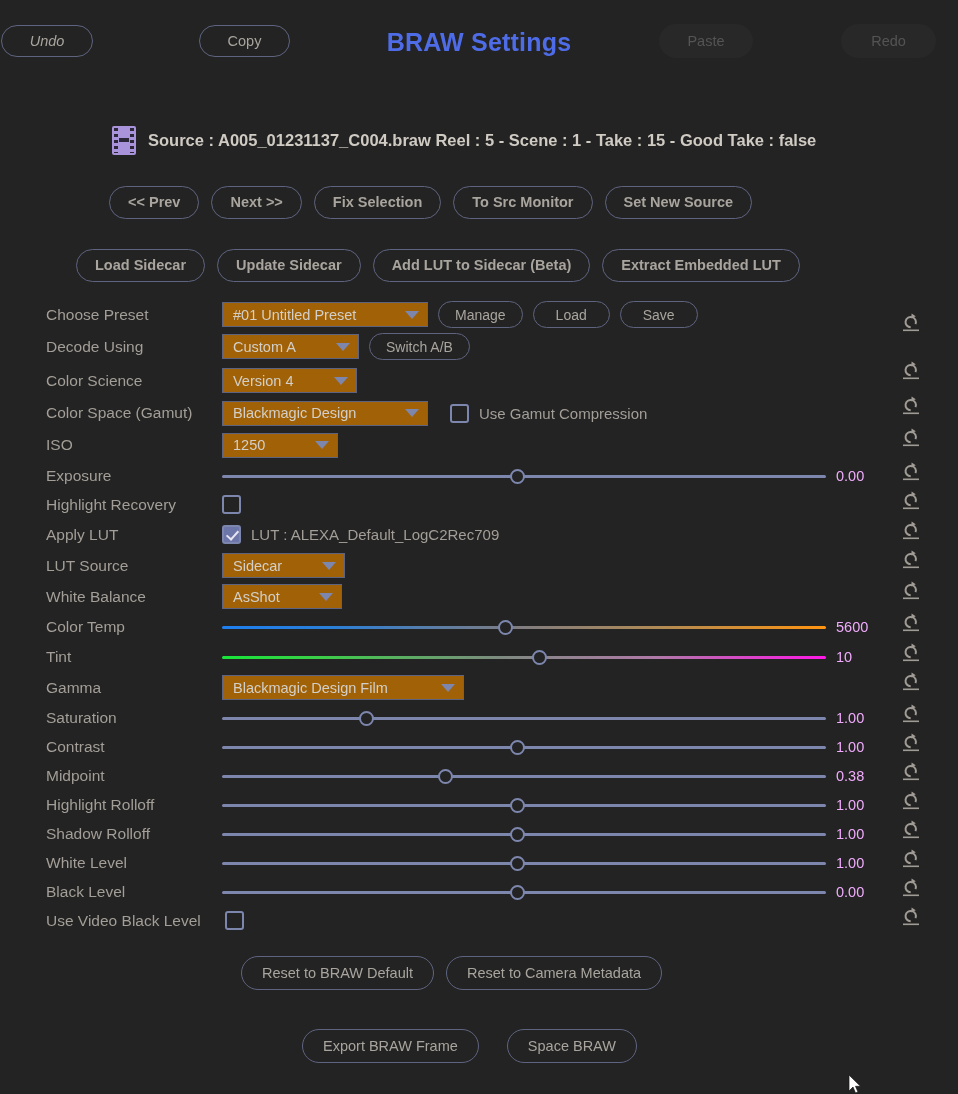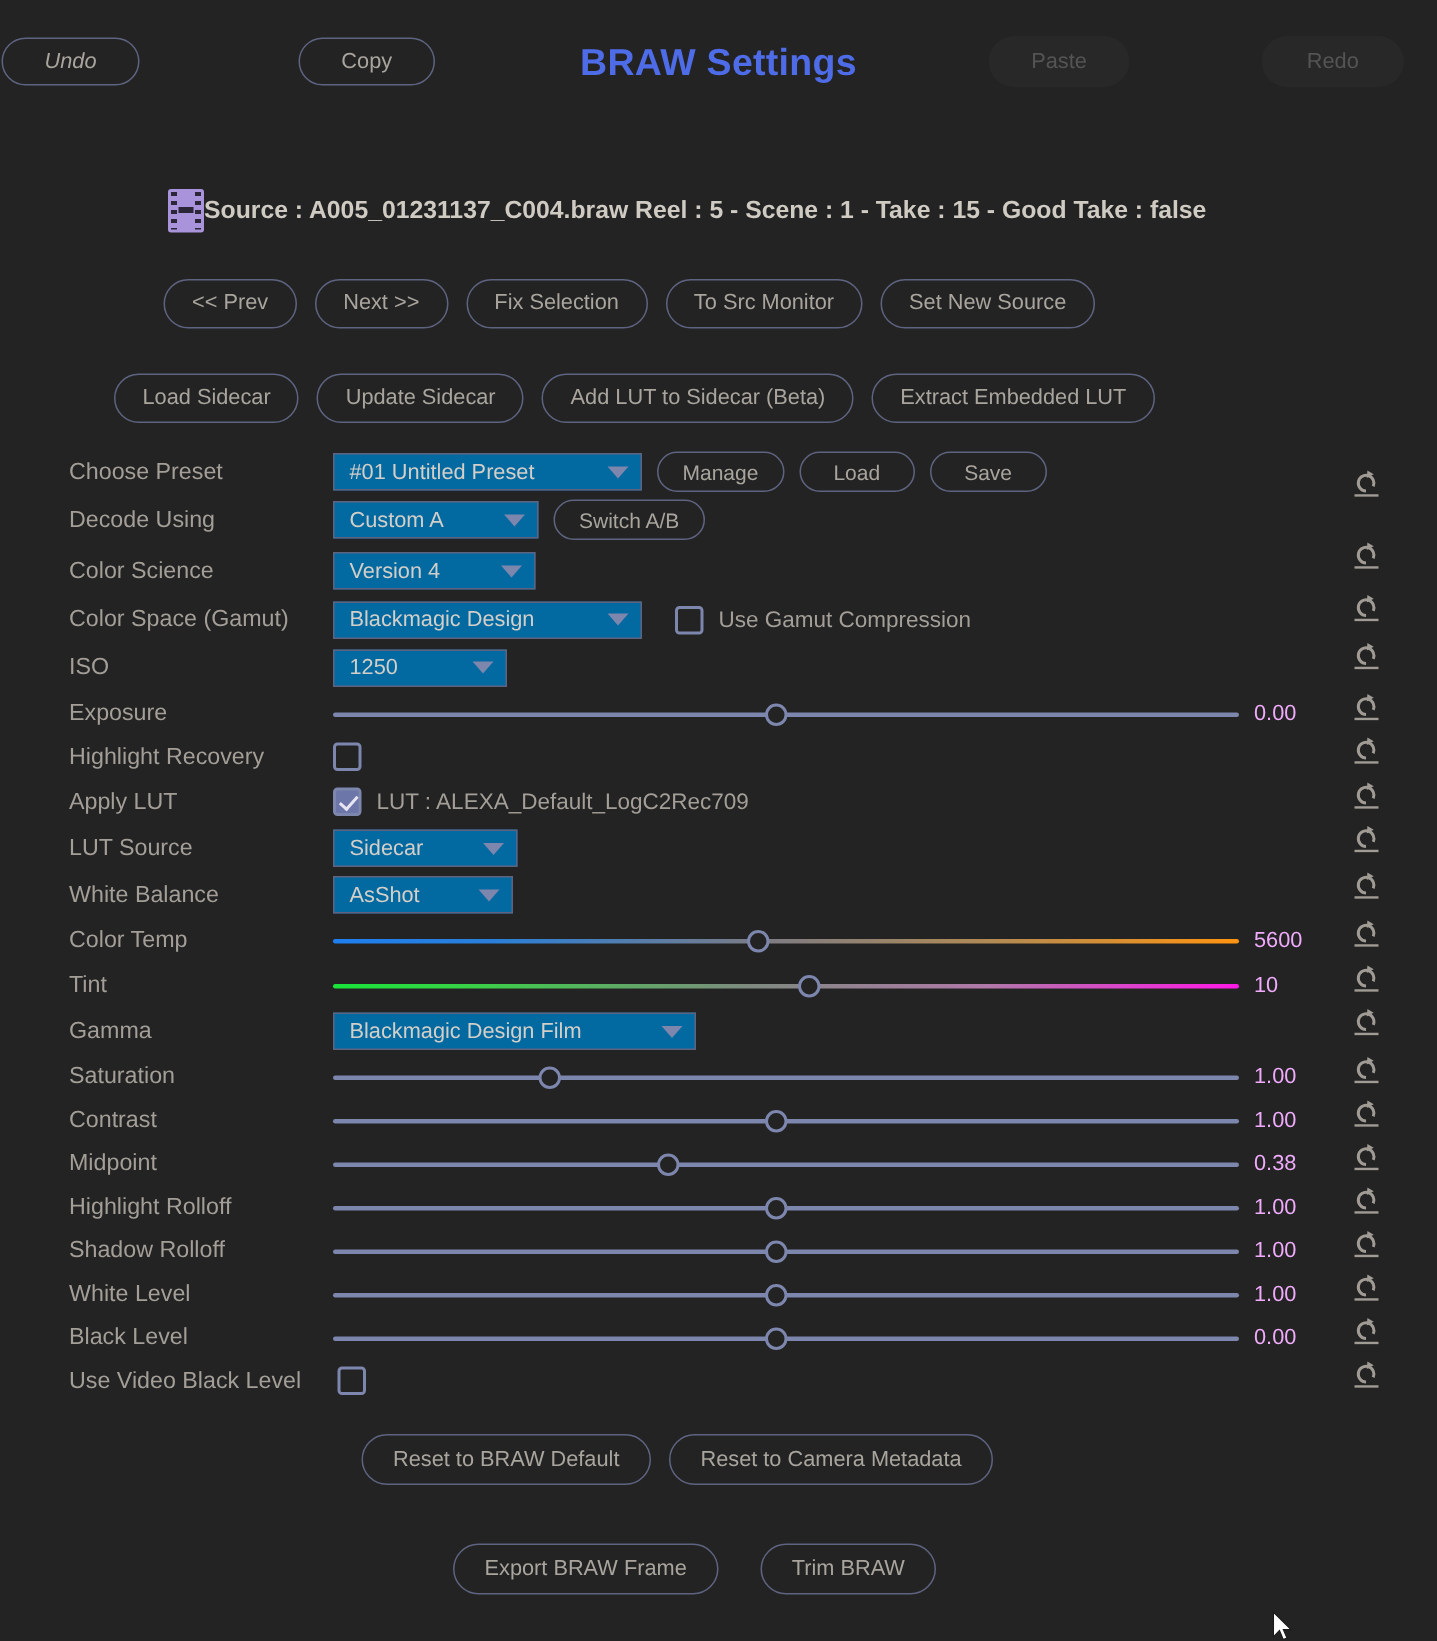--- a/index.html
+++ b/index.html
@@ -51,21 +51,21 @@
     text-align: center;
     font-size: 25px;
     font-weight: bold;
     color: #4f6ce8;
     letter-spacing: 0.2px;
   }
 
   
   #source-row {
     position: absolute; left: 112px; top: 126px;
-    display: flex; align-items: center; 
+    display: flex; align-items: center; gap: 12px;
   }
   #film-icon {
     width: 24px; height: 29px;
     background: #a993da;
     border-radius: 2px;
     position: relative;
     flex: 0 0 auto;
   }
   #film-icon::before, #film-icon::after {
     content: "";
@@ -76,21 +76,21 @@
   #film-icon::after  { right: 2px; }
   #film-icon i {
     position: absolute; left: 7px; right: 7px; top: 12px; height: 4px;
     background: #2b2638; display: block;
   }
   #source-text {
     font-size: 16.5px; font-weight: bold; color: #cfcac2; white-space: nowrap;
   }
 
   
-  .btnrow { position: absolute; display: flex; }
+  .btnrow { position: absolute; display: flex; font-weight: bold; }
   #nav-row    { left: 109px; top: 186px; gap: 12px; }
   #sidecar-row{ left: 76px;  top: 249px; gap: 12px; }
   #nav-row .pill     { height: 33px; border-radius: 17px; }
   #sidecar-row .pill { height: 33px; border-radius: 17px; }
 
   
   #settings { position: absolute; left: 0; top: 300px; width: 958px; }
   .row {
     position: relative;
     height: 29px;
@@ -103,21 +103,21 @@
     color: #a39e97;
     white-space: nowrap;
   }
   .ctl { position: absolute; left: 222px; display: flex; align-items: center; gap: 10px; }
 
   
   .dd {
     display: inline-flex; align-items: center;
     height: 25px;
     border: 1px solid #5e6480;
-    background: #0369a1;
+    background: #a16207;
     color: #d3cfc8;
     font-size: 14.5px;
     padding: 0 8px 0 10px;
     cursor: pointer;
     user-select: none;
     white-space: nowrap;
   }
   .dd .txt { flex: 1 1 auto; }
   .dd .tri {
     width: 0; height: 0; margin-left: 14px;
@@ -573,20 +573,20 @@
   </div>
 
 </div>
 
 <div id="bottom-row-1">
   <div class="pill">Reset to BRAW Default</div>
   <div class="pill">Reset to Camera Metadata</div>
 </div>
 <div id="bottom-row-2">
   <div class="pill">Export BRAW Frame</div>
-  <div class="pill">Trim BRAW</div>
+  <div class="pill">Space BRAW</div>
 </div>
 
 <div id="cursor">
   <svg viewBox="0 0 14 22" width="14" height="22">
       <path d="M1 1 L1 17 L5 13 L7.5 19 L10 18 L7.5 12.3 L12.5 12.3 Z" fill="#ffffff" stroke="#1a1a1a" stroke-width="0.7"></path>
     </svg>
 </div>
 
 </body></html>

